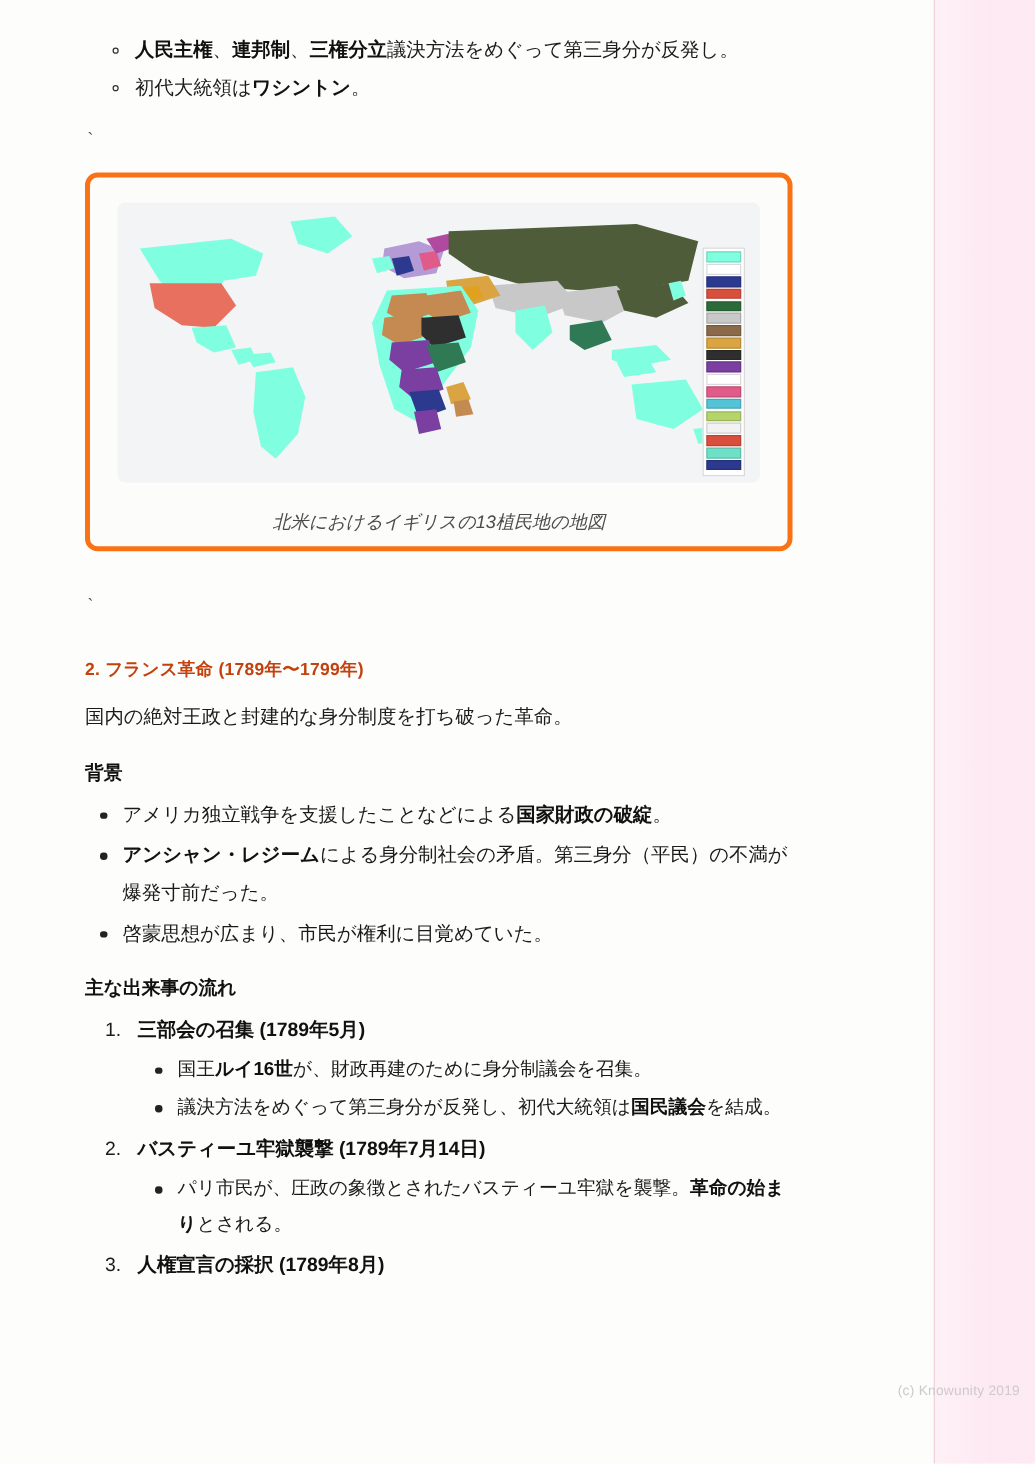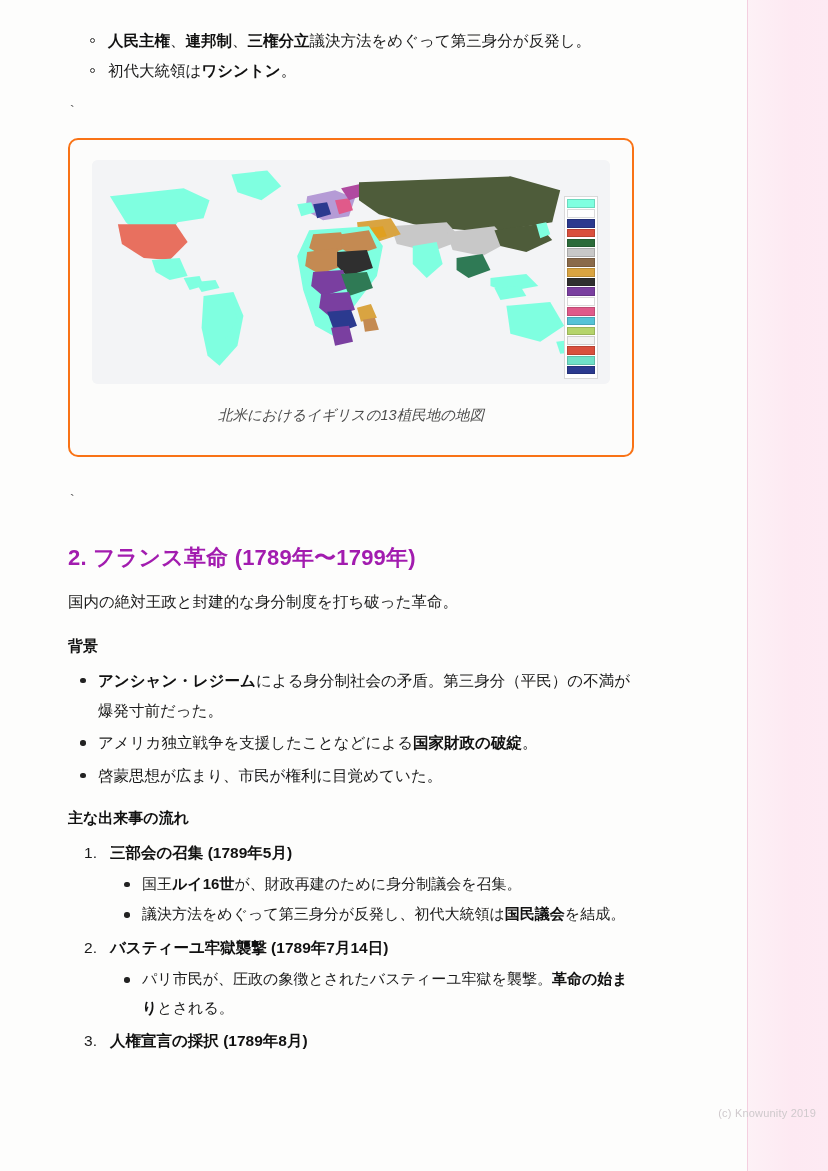--- a/index.html
+++ b/index.html
@@ -135,24 +135,24 @@
     margin: 16px 0 4px 2px;
     height: 18px;
     line-height: 18px;
   }
 
   
   .figure-card {
     margin-top: 18px;
     width: 566px;
     box-sizing: border-box;
-    border: 2px solid #f97316;
+    border: 4px solid #f97316;
     border-radius: 10px;
     background: #fcfcfb;
-    padding: 20px 22px 30px 22px;
+    padding: 20px 22px 10px 22px;
   }
   .map-frame {
     background: #f3f4f6;
     border-radius: 6px;
     height: 224px;
     position: relative;
     overflow: hidden;
   }
   .map-svg { display: block; width: 100%; height: 100%; }
   .legend {
@@ -174,22 +174,22 @@
   .fig-caption {
     text-align: center;
     font-style: italic;
     font-size: 14.5px;
     color: #4b4b4b;
     margin-top: 22px;
   }
 
   
   h2.section-title {
-    color: #a21caf;
-    font-size: 22px;
+    color: #c2410c;
+    font-size: 14px;
     font-weight: bold;
     margin: 34px 0 14px 0;
     letter-spacing: 0.2px;
   }
   p.lead {
     font-size: 15.5px;
     line-height: 1.9;
     margin: 0 0 20px 0;
   }
   h3.sub-title {
@@ -296,22 +296,22 @@
       <div class="fig-caption">北米におけるイギリスの13植民地の地図</div>
     </div>
 
     <div class="tick" style="margin-top:34px;">`</div>
 
     <h2 class="section-title">2. フランス革命 (1789年〜1799年)</h2>
     <p class="lead">国内の絶対王政と封建的な身分制度を打ち破った革命。</p>
 
     <h3 class="sub-title">背景</h3>
     <ul class="disc-list" id="bg-list">
+        <li><span>アメリカ独立戦争を支援したことなどによる</span><b>国家財政の破綻</b><span>。</span></li>
         <li><b>アンシャン・レジーム</b><span>による身分制社会の矛盾。第三身分（平民）の不満が爆発寸前だった。</span></li>
-        <li><span>アメリカ独立戦争を支援したことなどによる</span><b>国家財政の破綻</b><span>。</span></li>
         <li><span>啓蒙思想が広まり、市民が権利に目覚めていた。</span></li>
       </ul>
 
     <div class="block-gap"></div>
 
     <h3 class="sub-title">主な出来事の流れ</h3>
     <ol class="num-list" id="events-list">
         <li>
           <div><b>三部会の召集 (1789年5月)</b></div>
           <ul class="disc-list">

